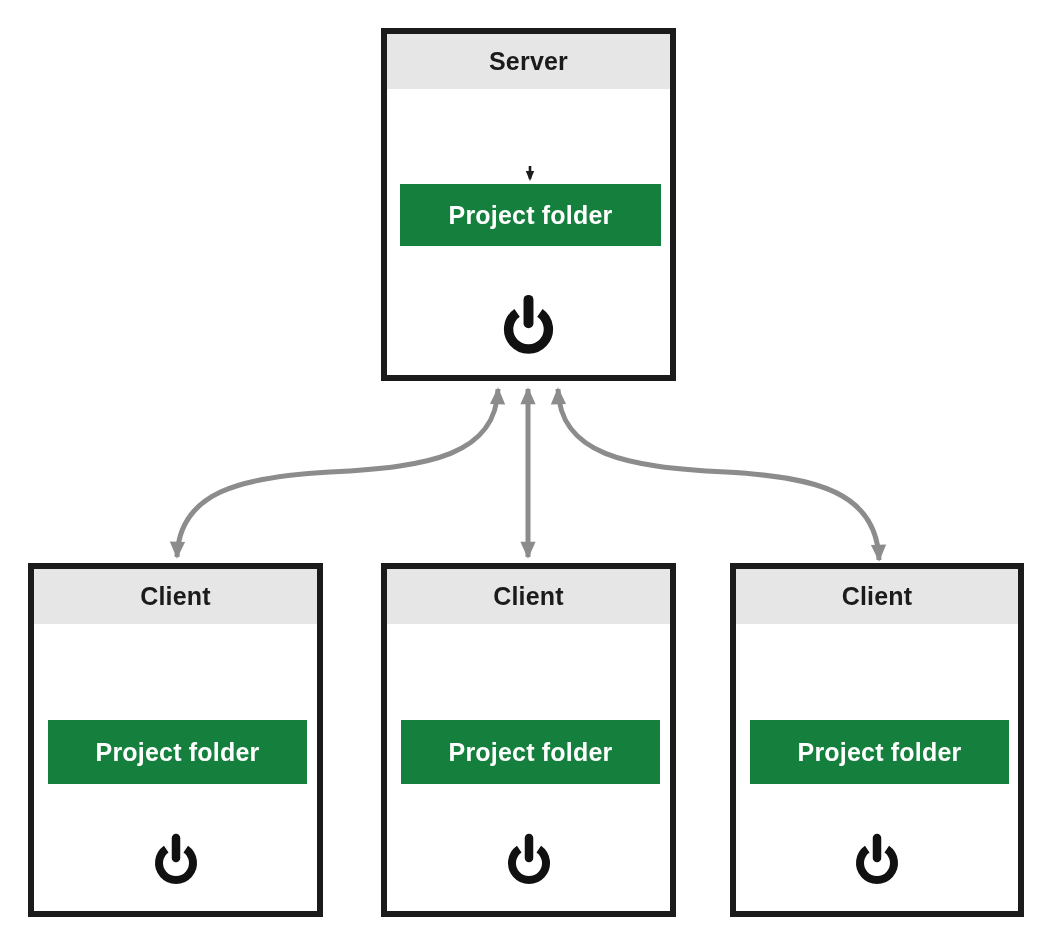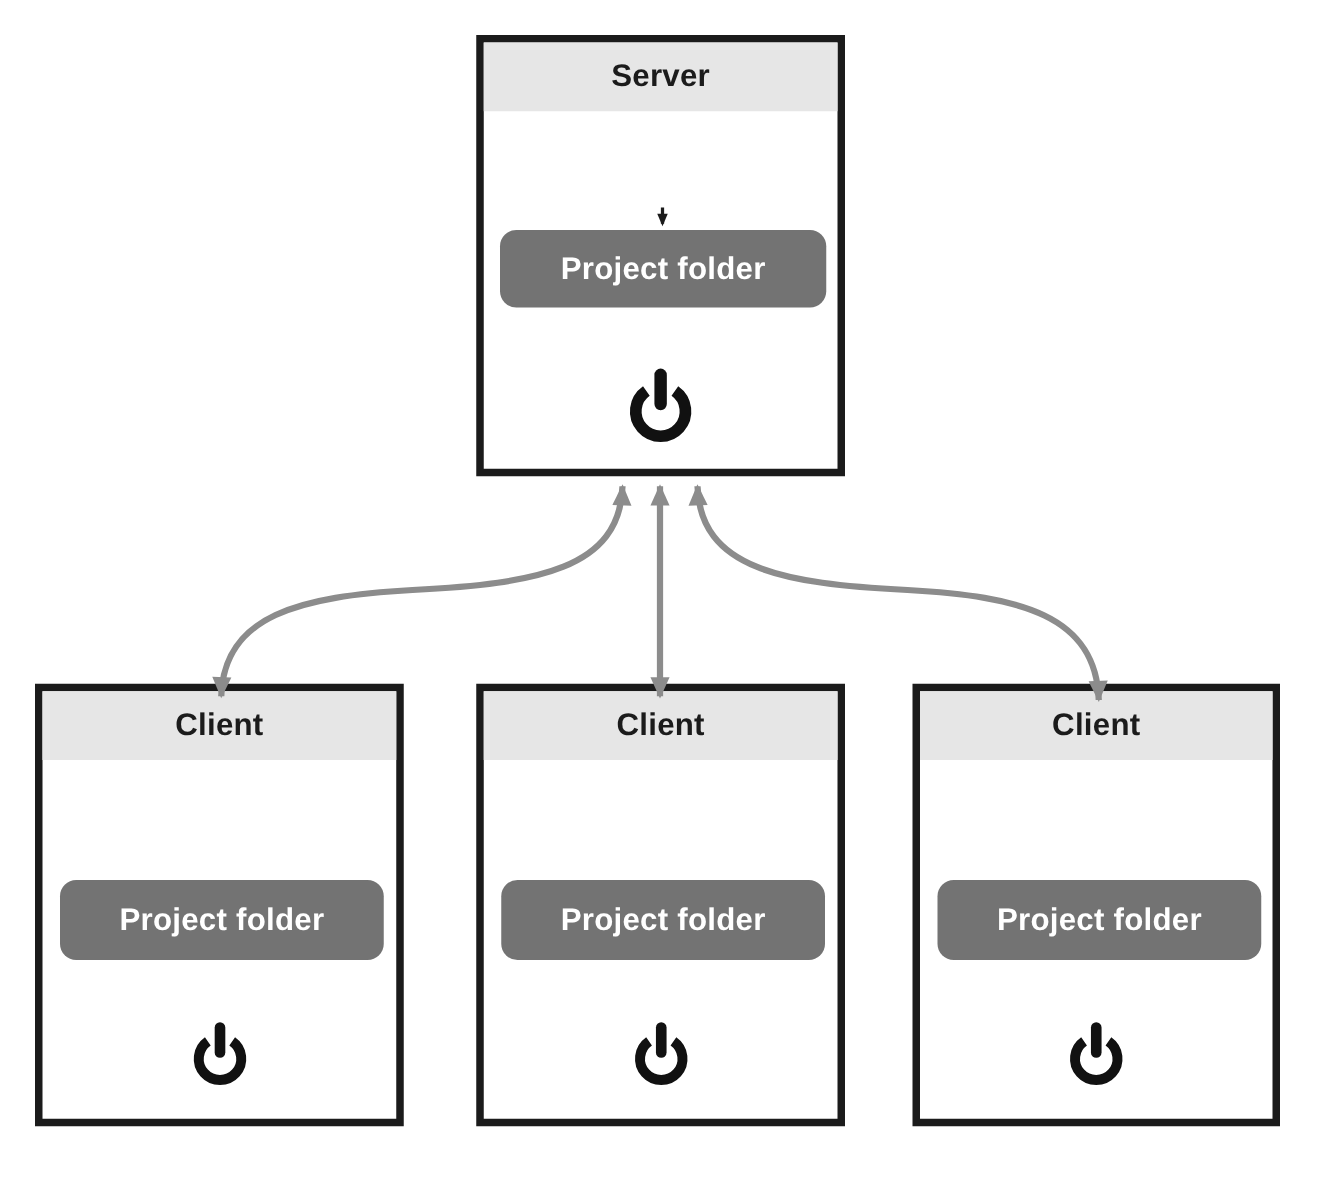--- a/index.html
+++ b/index.html
@@ -15,32 +15,32 @@
     position:absolute;left:0;top:0;right:0;height:55px;background:#e6e6e6;
     display:flex;align-items:center;justify-content:center;
     font-weight:bold;font-size:25px;color:#1b1b1b;letter-spacing:0.2px;
   }
   .btn{
     position:absolute;display:flex;align-items:center;justify-content:center;
     color:#ffffff;font-weight:bold;font-size:25px;letter-spacing:0.2px;
     cursor:default;
   }
   .btn-teal{background:#4aa2a7;}
-  .btn-orange{background:#737373;border-radius:13px;}
+  .btn-orange{background:#15803d;}
   .power{position:absolute;display:flex;align-items:center;justify-content:center;}
   .arrows-layer{position:absolute;left:0;top:0;width:1056px;height:946px;pointer-events:none;}
   .inner-arrow{position:absolute;pointer-events:none;}
   
   #server{left:381px;top:28px;width:295px;height:353px;}
   #server .btn-teal{left:13px;top:71px;width:261px;height:62px;}
   #server .btn-orange{left:13px;top:150px;width:261px;height:62px;}
   #server .inner-arrow{left:130px;top:130px;}
   #server .power{left:0;right:0;top:259px;height:64px;}
   
-  .client{top:547px;width:295px;height:354px;text-align:right;}
+  .client{top:563px;width:295px;height:354px;text-align:right;}
   #client-0{left:28px;}
   #client-1{left:381px;}
   #client-2{left:730px;width:294px;}
   .client .btn-orange{left:14px;top:151px;width:259px;height:64px;}
   .client .power{left:0;right:0;top:262px;height:56px;}
 </style>
 </head>
 <body>
 
 <div class="canvas">

